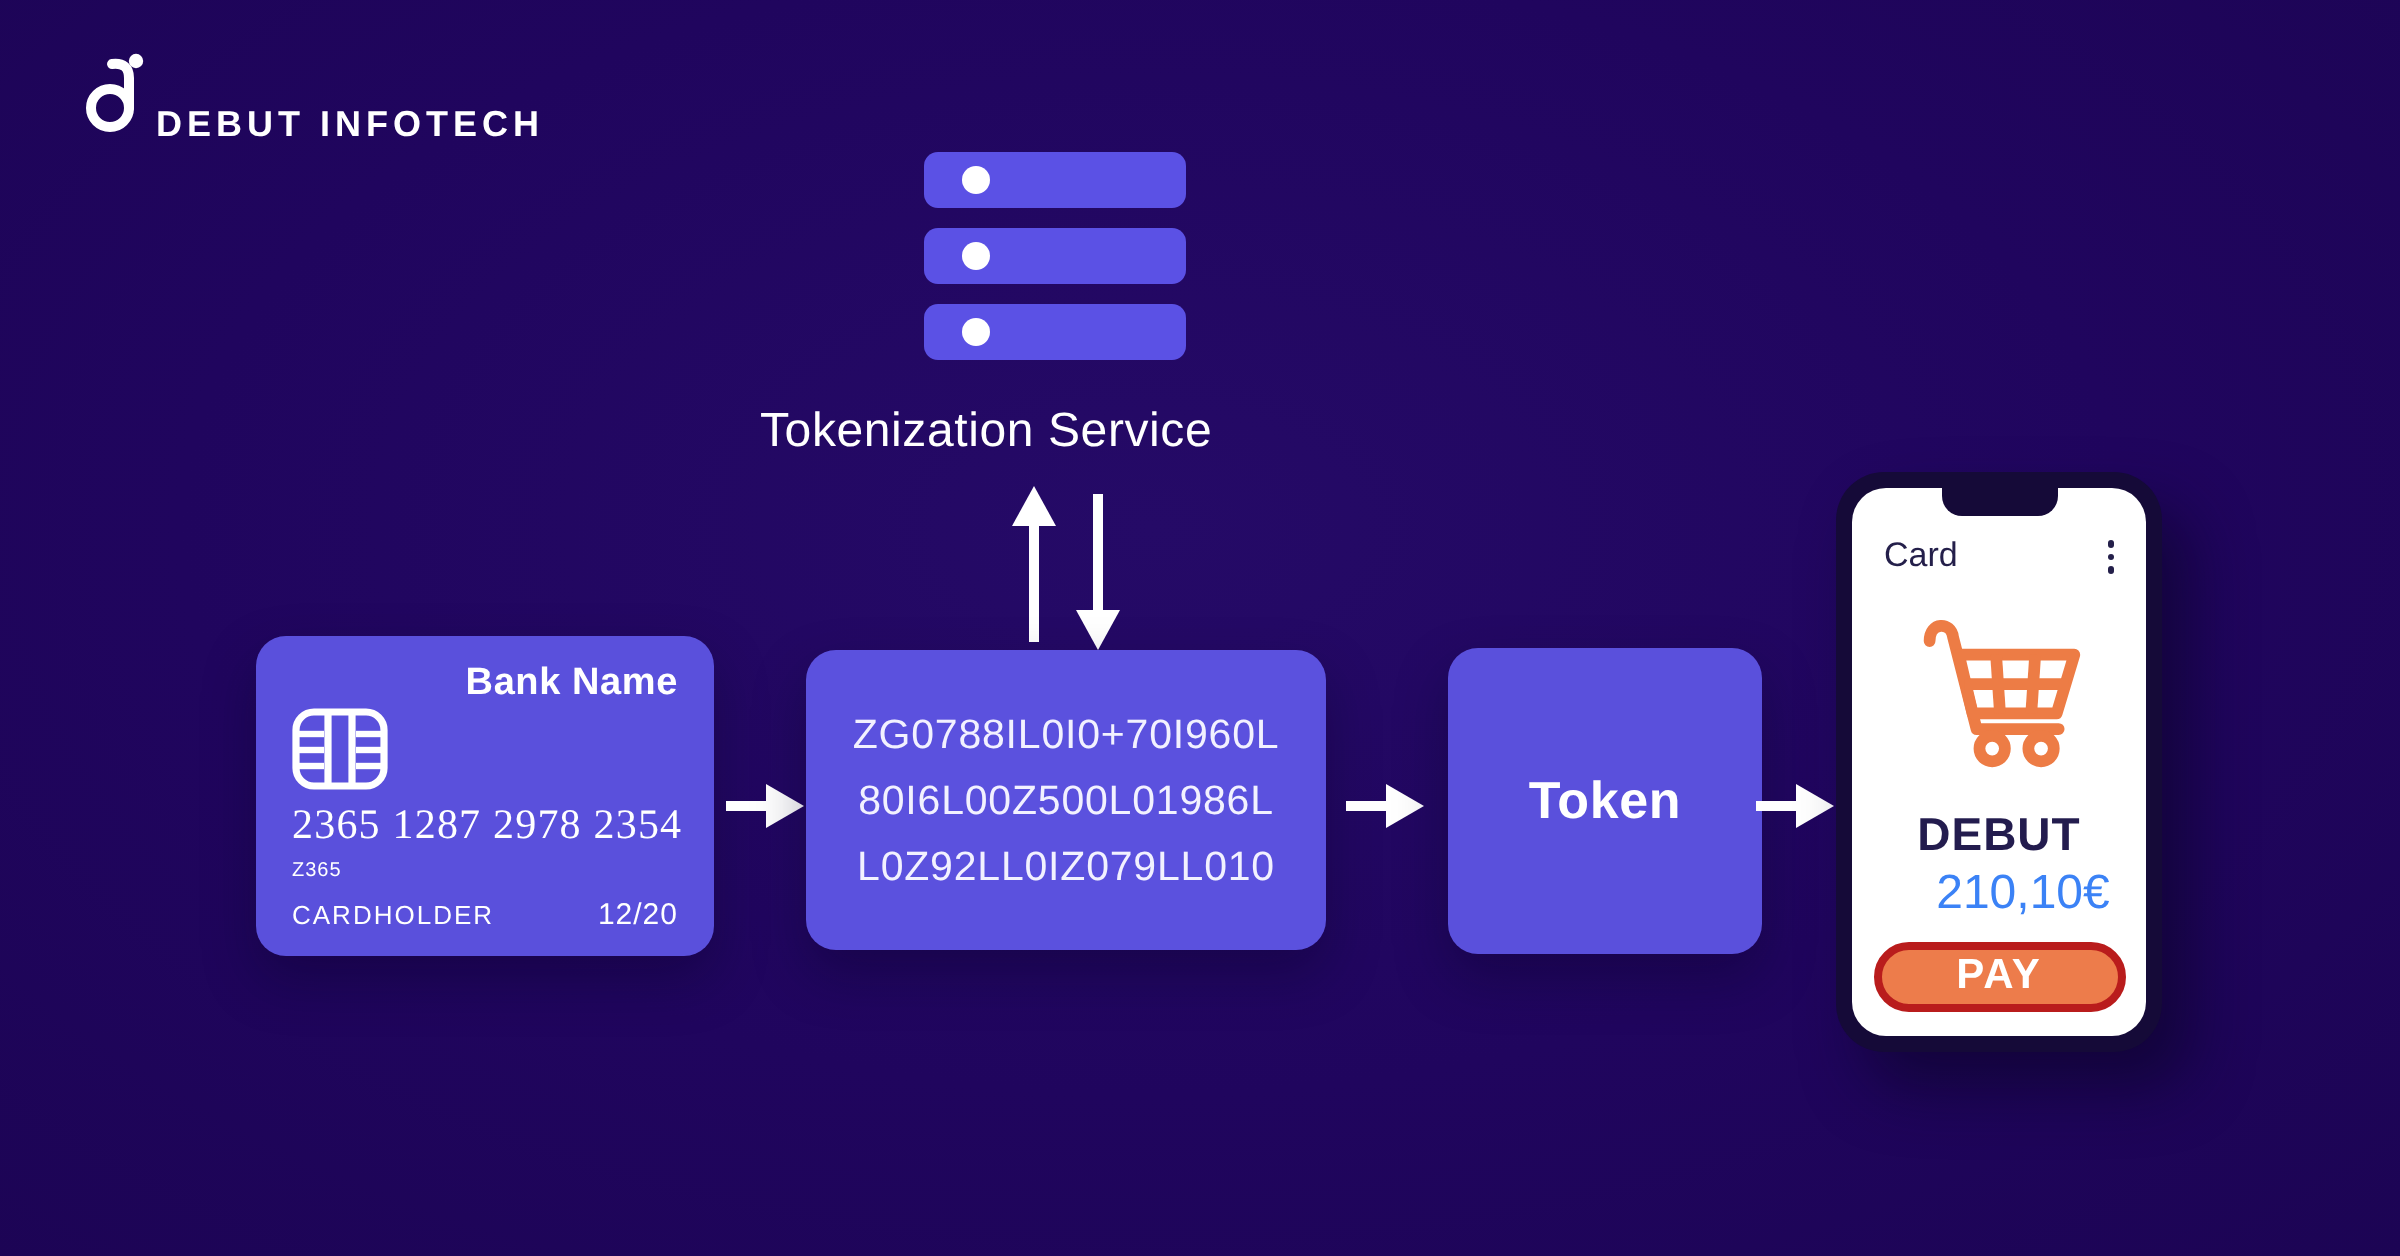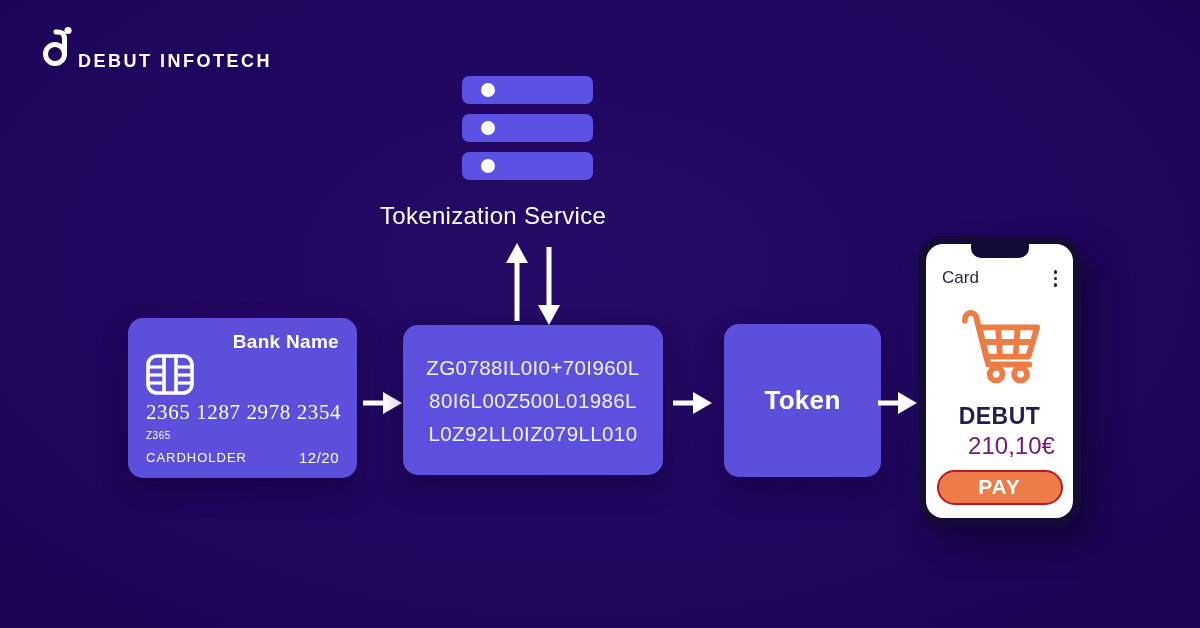--- a/index.html
+++ b/index.html
@@ -81,24 +81,24 @@
   .notch {
     position:absolute; top:-1px; left:50%; transform:translateX(-50%);
     width:58px; height:15px; background:#150a38; border-radius:0 0 10px 10px;
   }
   .screen-header { width:100%; display:flex; justify-content:space-between; align-items:center; padding:24px 14px 0 16px; }
   .screen-card-label { color:#241f4a; font-size:17px; }
   .kebab { display:flex; flex-direction:column; gap:3px; padding:2px; cursor:pointer; }
   .kebab i { width:3.5px; height:3.5px; border-radius:50%; background:#241f4a; display:block; }
   .cart-wrap { margin-top:12px; }
   .total-label { margin-top:14px; color:#231c4e; font-size:23px; font-weight:bold; letter-spacing:0.5px; }
-  .amount { margin-top:2px; color:#701a75; font-size:24px;margin-left:24px; }
+  .amount { margin-top:2px; color:#3b82f6; font-size:24px;margin-left:24px; }
   .pay-btn {
     margin-top:10px; width:126px; height:35px; border-radius:18px;
-    background:#ed7c4b; border:2px solid #b91c1c;
+    background:#ed7c4b; border:4px solid #b91c1c;
     color:#ffffff; font-family:"Liberation Sans", sans-serif;
     font-size:21px; font-weight:bold; letter-spacing:1px; cursor:pointer;
     display:flex; align-items:center; justify-content:center;
   }
 </style>
 </head>
 <body>
 
 <div class="stage">
 

